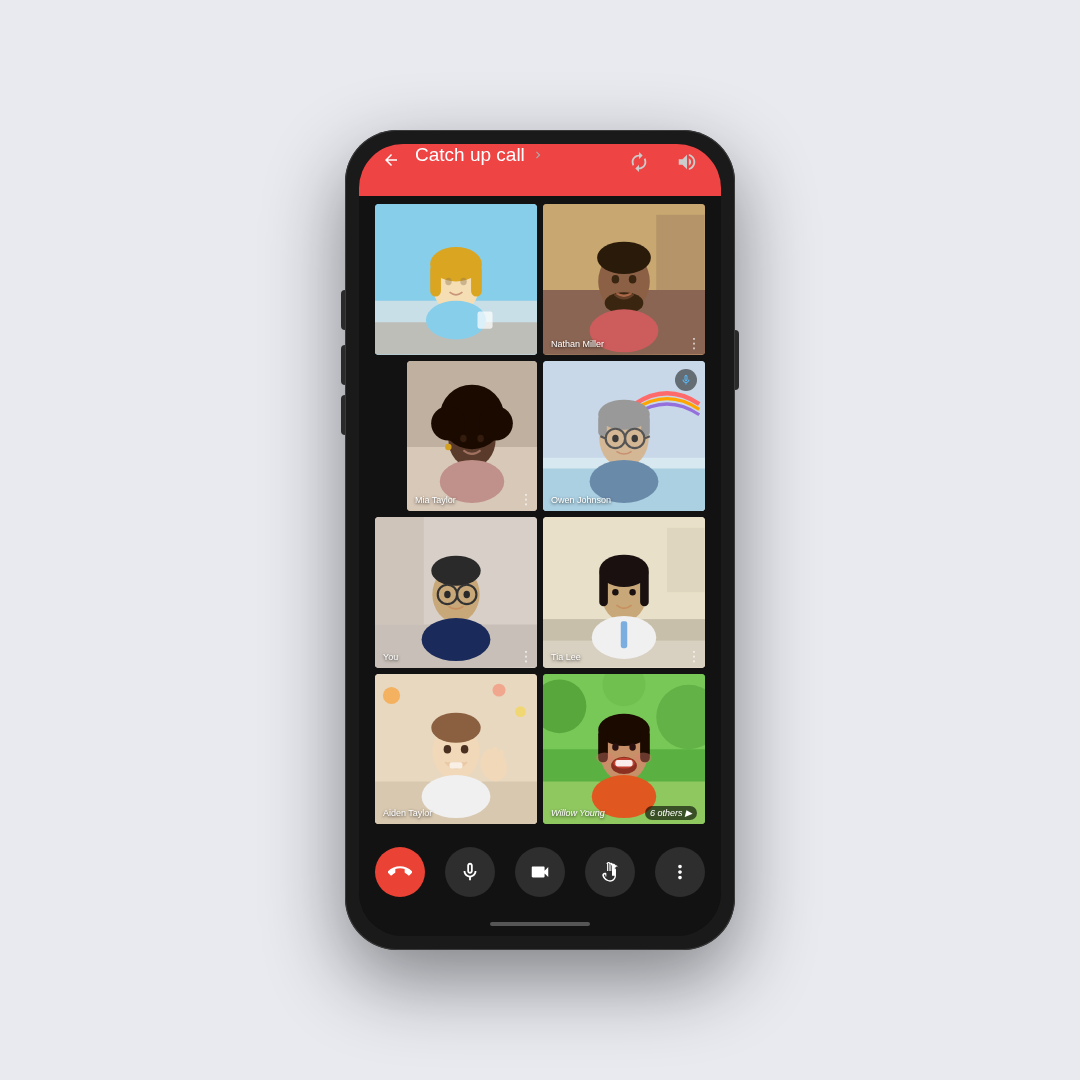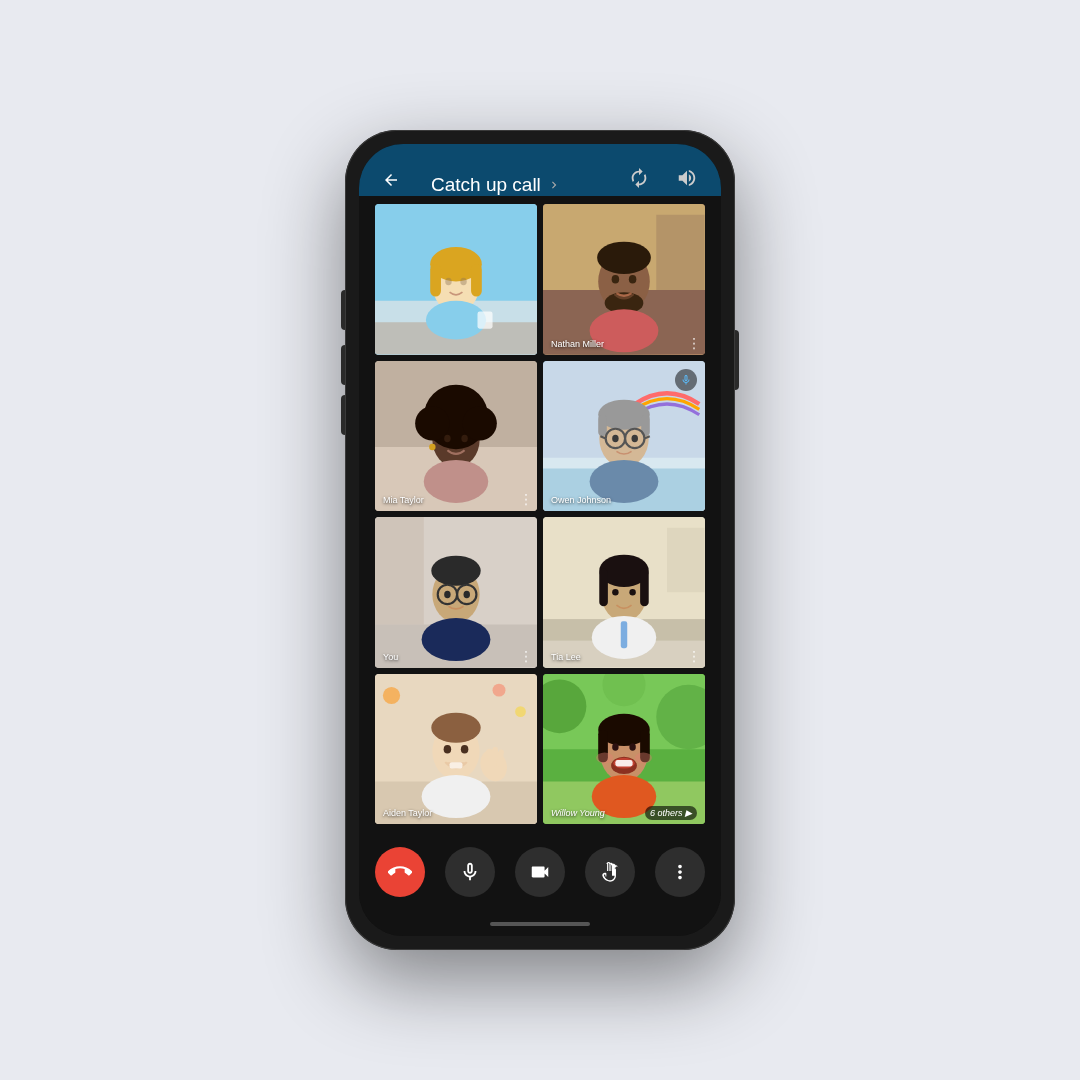--- a/index.html
+++ b/index.html
@@ -133,25 +133,25 @@
       background: #ffffff;
       height: 100%;
       width: 70%;
       border-radius: 1px;
     }
 
     
     .top-bar {
       height: 52px;
       display: flex;
-      align-items: flex-end;
+      align-items: flex-start;
       padding: 0 16px;
-      background: #0c4a6e;
+      background: #ef4444;
       flex-shrink: 0;
-      gap: 24px;
+      gap: 8px;
     }
 
     .back-btn {
       width: 32px;
       height: 32px;
       display: flex;
       align-items: center;
       justify-content: center;
       color: #ffffff;
       font-size: 18px;
@@ -201,21 +201,21 @@
       border-radius: 4px;
       overflow: hidden;
       position: relative;
       background: #2a2a2a;
       min-height: 0;
     }
 
     
     .bg-1 { background: linear-gradient(135deg, #87ceeb 0%, #6ab4d8 30%, #c8dfe8 60%, #f5f0e8 100%); }
     .bg-2 { background: linear-gradient(135deg, #c8a882 20%, #b8956e 40%, #8b6f52 70%, #d4a574 100%); }
-    .bg-3 { background: linear-gradient(135deg, #d4c8b8 20%, #c0b8a8 40%, #a89888 70%, #e8ddd0 100%); }
+    .bg-3 { background: linear-gradient(135deg, #d4c8b8 20%, #c0b8a8 40%, #a89888 70%, #e8ddd0 100%); margin-left: 32px; }
     .bg-4 { background: linear-gradient(135deg, #7eb8d4 10%, #6ba8c4 30%, #c8d8e0 60%, #e0ece8 100%); }
     .bg-5 { background: linear-gradient(135deg, #e8e0d8 20%, #c8c0b0 40%, #b0a898 70%, #f0e8e0 100%); }
     .bg-6 { background: linear-gradient(135deg, #d8e0c8 20%, #c0c8b0 40%, #f0ead8 70%, #e8e0c8 100%); }
     .bg-7 { background: linear-gradient(135deg, #e8d8c8 20%, #c8b8a8 40%, #b8a898 70%, #fce8d8 100%); }
     .bg-8 { background: linear-gradient(135deg, #68b848 20%, #78c858 40%, #88d868 60%, #c8e8a8 100%); font-style: italic; }
 
     
     .participant-label {
       position: absolute;
       bottom: 6px;

